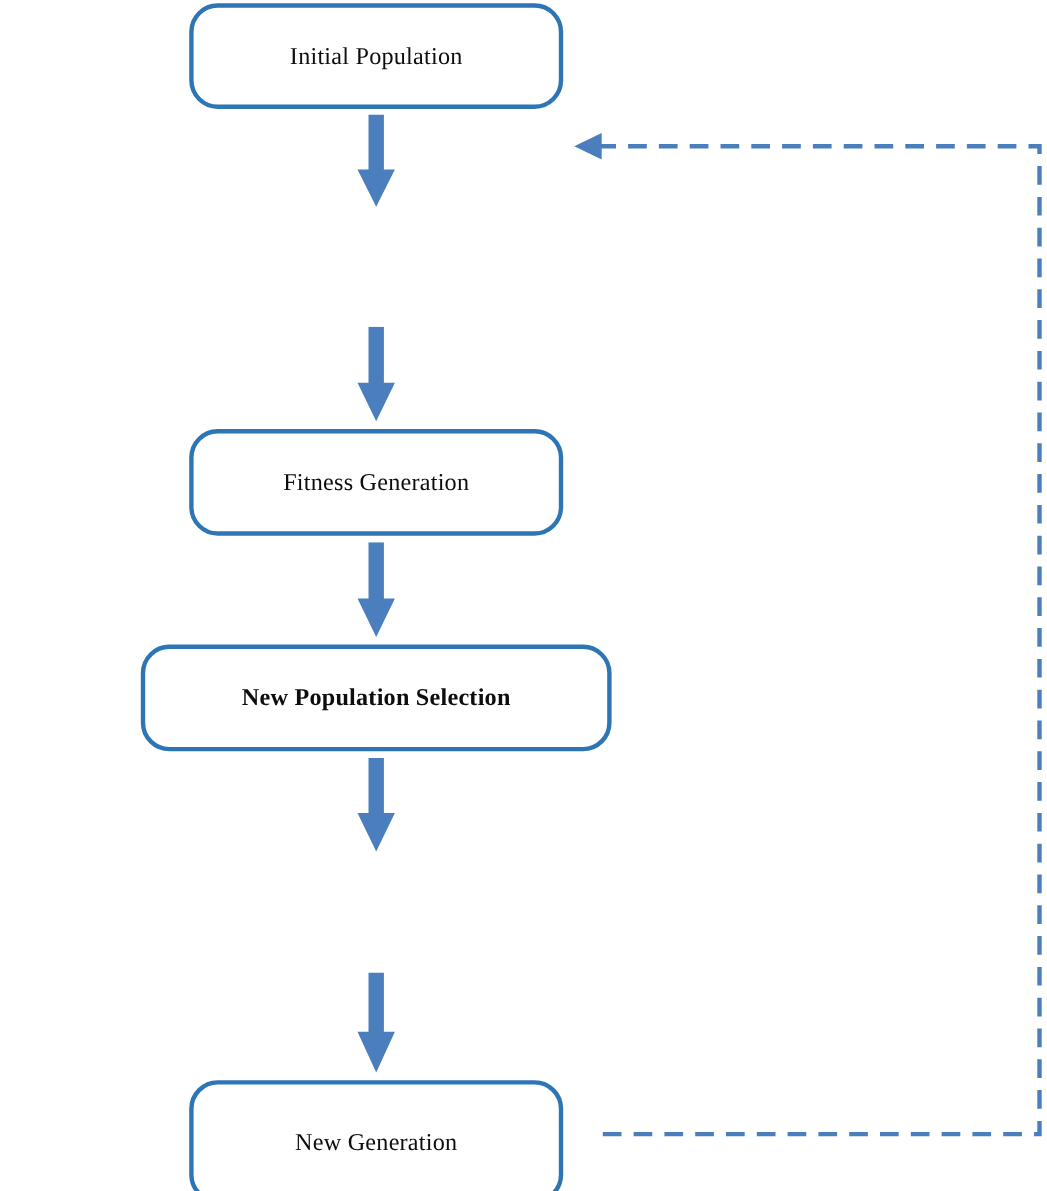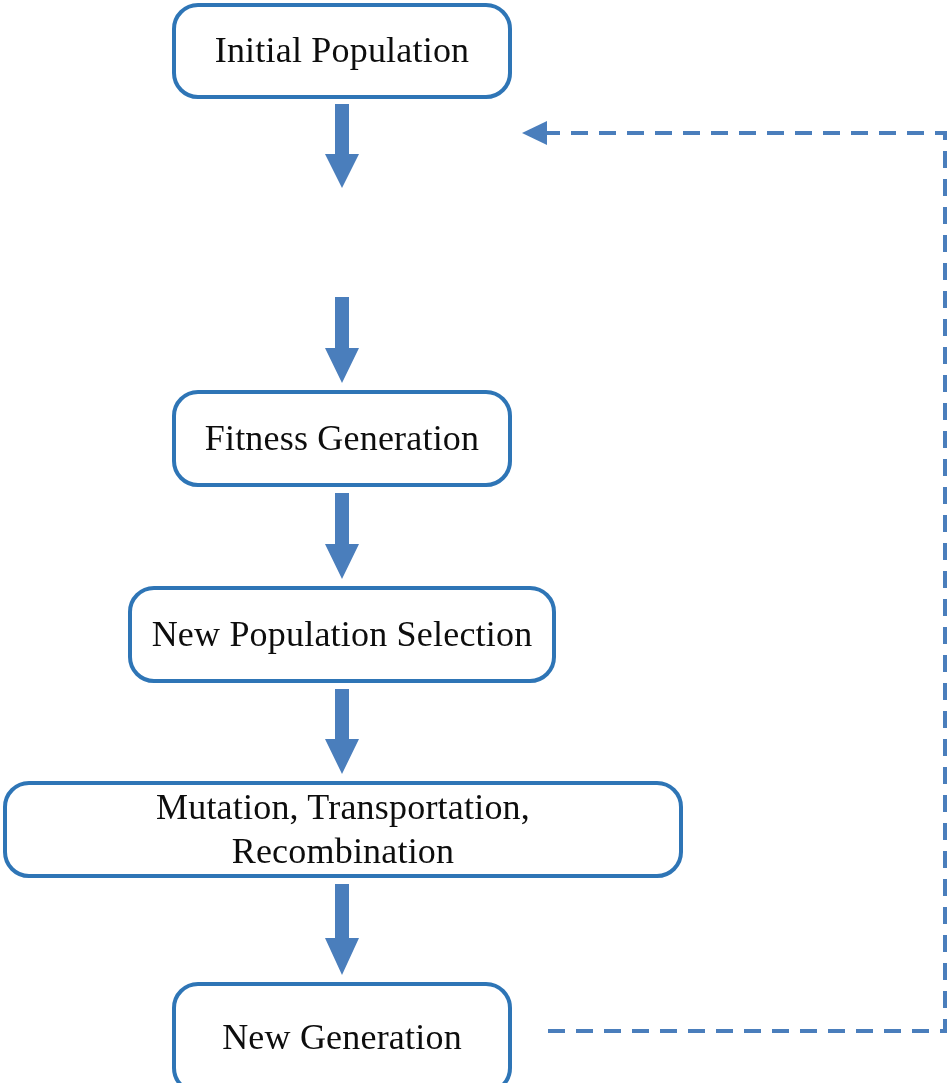--- a/index.html
+++ b/index.html
@@ -21,31 +21,31 @@
     position: absolute;
     box-sizing: border-box;
     border: 4px solid #2E75B6;
     border-radius: 26px;
     background: #ffffff;
     display: flex;
     align-items: center;
     justify-content: center;
     text-align: center;
     color: #0d0d0d;
-    font-size: 36px;
+    font-size: 22px;
     line-height: 1.22;
     letter-spacing: 0.2px;
     white-space: pre-line;
     padding: 4px 14px;
   }
   
   .n-initial      { left: 172px; top: 3px;    width: 340px; height: 96px; }
   .n-chromosome   { left: 172px; top: 195px;  width: 340px; height: 96px; }
   .n-fitness      { left: 172px; top: 390px;  width: 340px; height: 97px; }
-  .n-selection    { left: 128px; top: 586px;  width: 428px; height: 97px; }
+  .n-selection    { left: 128px; top: 586px;  width: 428px; height: 97px; font-weight: bold; }
   .n-operators    { left: 3px;   top: 781px;  width: 680px; height: 97px; }
   .n-newgen       { left: 172px; top: 982px;  width: 340px; height: 112px; }
 
   
   .arrow {
     position: absolute;
     width: 40px;
   }
   .a1 { left: 322px; top: 104px;  height: 86px; }
   .a2 { left: 322px; top: 297px;  height: 88px; }
@@ -76,24 +76,20 @@
 
 
   <div class="node n-fitness">
     <span>Fitness Generation</span>
   </div>
 
   <div class="node n-selection">
     <span>New Population Selection</span>
   </div>
 
-  <div class="node n-operators">
-    <span>Mutation, Transportation,
-Recombination</span>
-  </div>
 
   <div class="node n-newgen">
     <span>New Generation</span>
   </div>
 
   <div class="arrow a1">
     <svg viewBox="0 0 40 86" preserveAspectRatio="none" aria-hidden="true">
       <polygon points="13,0 27,0 27,50 37,50 20,84 3,50 13,50" fill="#4A7EBC"></polygon>
     </svg>
   </div>

